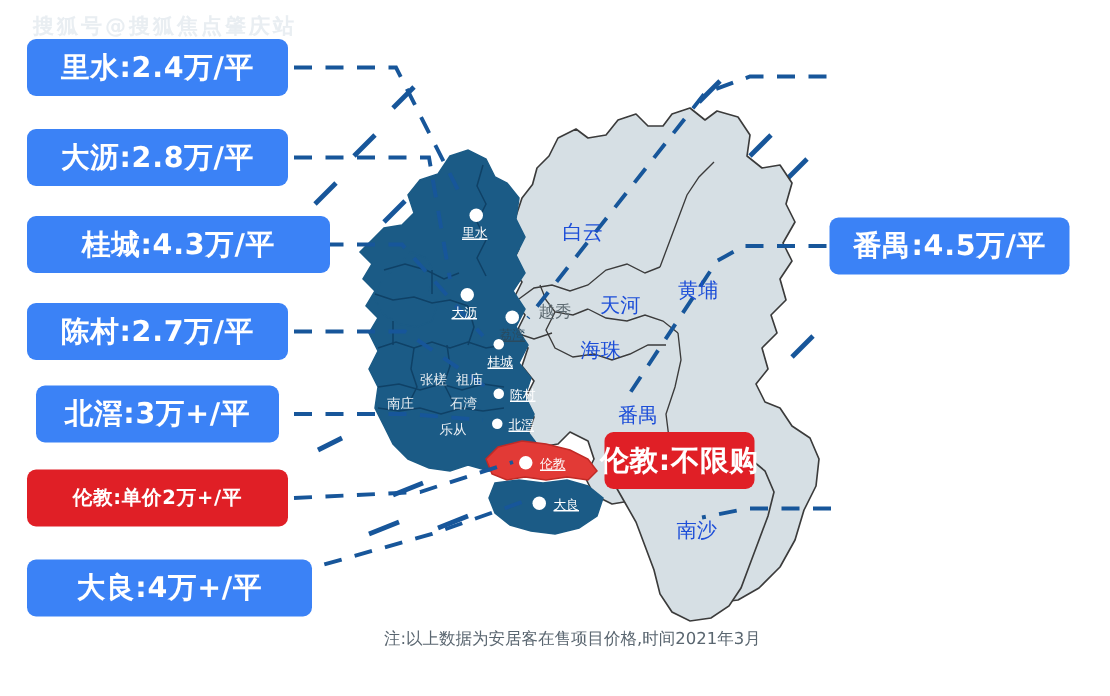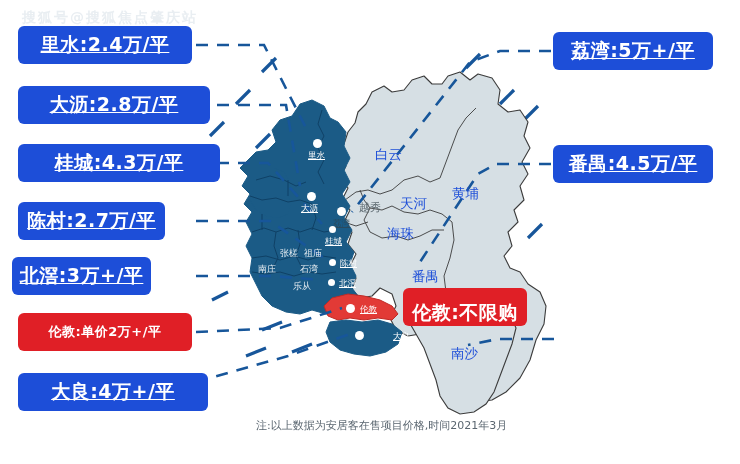--- a/index.html
+++ b/index.html
@@ -26,21 +26,21 @@
     height:38px;
     border-radius:6px;
     color:#ffffff;
     font-weight:bold;
     font-size:19px;
     letter-spacing:.5px;
     white-space:nowrap;
     box-sizing:border-box;
     padding:0 12px;
   }
-  .pill.blue{background:#1d4ed8;text-decoration:underline;}
+  .pill.blue{background:#3b82f6;}
   .pill.red{background:#e01f26;}
   .pill.rounded{border-radius:19px;}
 
   
   #mapwrap{position:absolute;left:0;top:0;width:740px;height:464px;}
   #mapsvg{display:block;}
 
   .maplabel{
     position:absolute;
     font-size:12px;
@@ -208,50 +208,47 @@
     <div class="citydot sm" style="left:329px;top:259px;"></div>
     <div class="maplabel small-white" style="left:340px;top:258px;">陈村</div>
 
     <div class="citydot sm" style="left:328px;top:279px;"></div>
     <div class="maplabel small-white" style="left:339px;top:278px;">北滘</div>
 
     <div class="citydot" style="left:346px;top:304px;"></div>
     <div class="maplabel small-white" style="left:360px;top:304px;">伦教</div>
 
     <div class="citydot" style="left:355px;top:331px;"></div>
-    <div class="maplabel small-white" style="left:369px;top:331px;margin-left:24px;">大良</div>
+    <div class="maplabel small-white" style="left:369px;top:331px;">大良</div>
   </div>
 
   <div class="pill blue" style="left:18px;top:26px;width:174px;">
       <span>里水:2.4万/平</span>
     </div>
-  <div class="pill blue" style="left:18px;top:86px;width:192px;">
+  <div class="pill blue" style="left:18px;top:86px;width:174px;">
       <span>大沥:2.8万/平</span>
     </div>
   <div class="pill blue" style="left:18px;top:144px;width:202px;">
       <span>桂城:4.3万/平</span>
     </div>
-  <div class="pill blue" style="left:18px;top:202px;width:147px;">
+  <div class="pill blue" style="left:18px;top:202px;width:174px;">
       <span>陈村:2.7万/平</span>
     </div>
-  <div class="pill blue" style="left:12px;top:257px;width:139px;">
+  <div class="pill blue" style="left:24px;top:257px;width:162px;">
       <span>北滘:3万+/平</span>
     </div>
   <div class="pill red" style="left:18px;top:313px;width:174px;font-size:13px;">
       <span>伦教:单价2万+/平</span>
     </div>
   <div class="pill blue" style="left:18px;top:373px;width:190px;">
       <span>大良:4万+/平</span>
     </div>
 
-  <div class="pill blue" style="left:553px;top:32px;width:160px;">
-      <span>荔湾:5万+/平</span>
-    </div>
   <div class="pill blue" style="left:553px;top:145px;width:160px;">
       <span>番禺:4.5万/平</span>
     </div>
-  <div class="pill red" style="left:403px;top:288px;width:124px;align-items:flex-end;">
+  <div class="pill red" style="left:403px;top:288px;width:100px;">
       <span>伦教:不限购</span>
     </div>
 
   <div class="footnote">注:以上数据为安居客在售项目价格,时间2021年3月</div>
 
 </div>
 
 </body></html>

